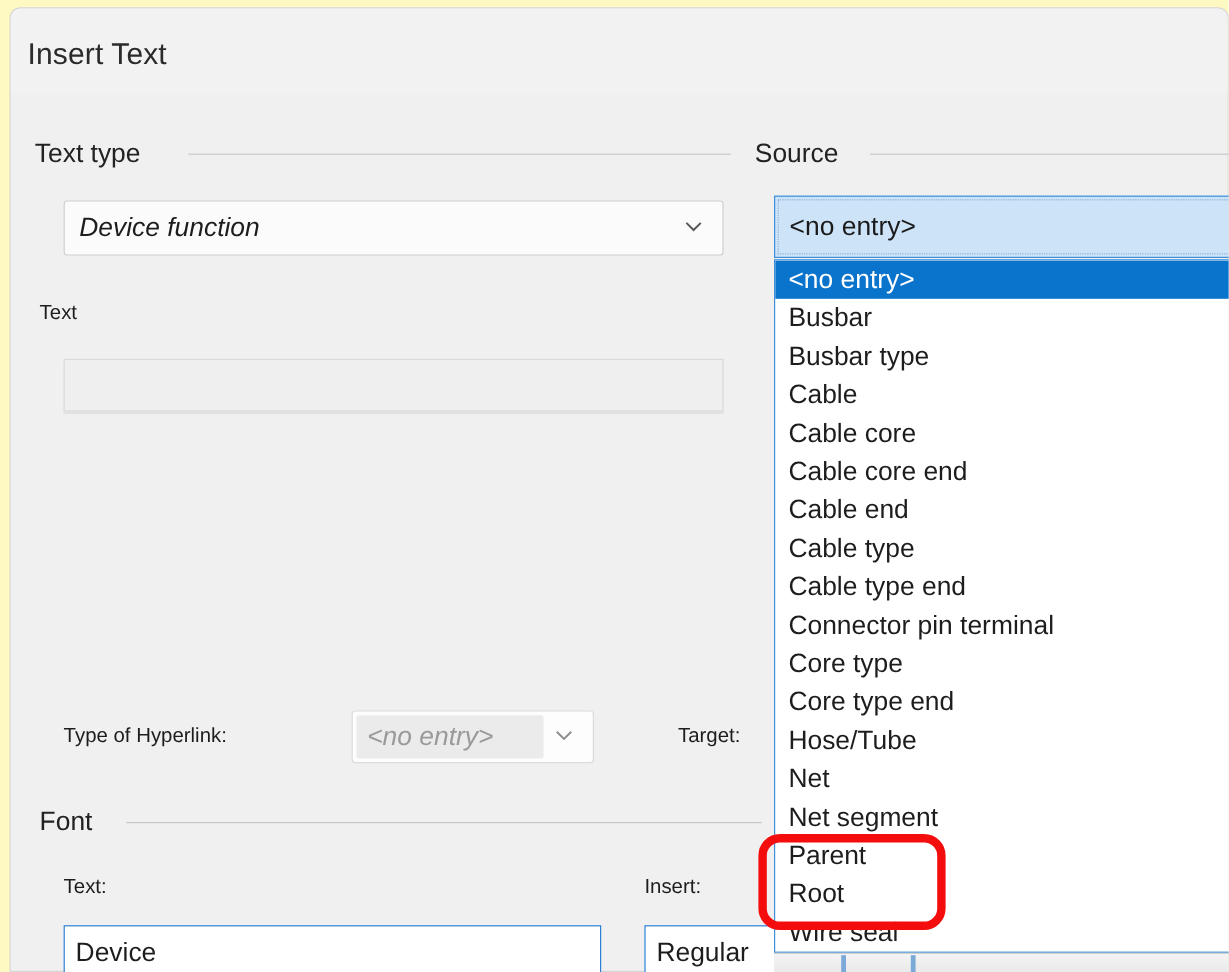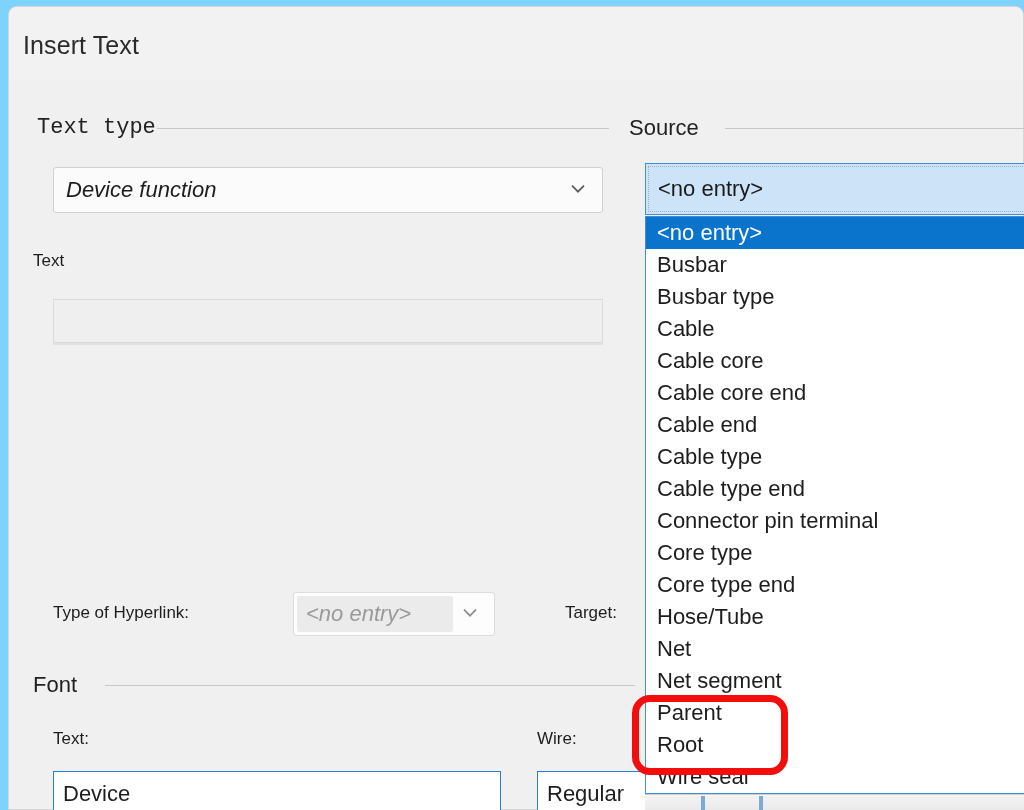--- a/index.html
+++ b/index.html
@@ -9,21 +9,21 @@
     background: #ffffff;
   }
   body {
     font-family: "Liberation Sans", sans-serif;
   }
   #root {
     position: relative;
     width: 1024px;
     height: 810px;
     overflow: hidden;
-    background: #7dd3fc;
+    background: #fef9c3;
   }
 
   
   .dialog {
     position: absolute;
     left: 8px;
     top: 6px;
     width: 1016px;
     height: 804px;
     background: #f0f0f0;
@@ -222,21 +222,21 @@
 <body>
 
 <div id="root">
 
   <div class="dialog">
 
     <div class="titlebar">
       <div class="title-text">Insert Text</div>
     </div>
 
-    <div class="group-label" style="left:28px; top:108px;font-family:Liberation Mono, monospace;">Text type</div>
+    <div class="group-label" style="left:20px; top:108px;">Text type</div>
     <div class="group-rule" style="left:148px; top:121px; width:452px;"></div>
 
     <div class="combo" style="left:44px; top:160px; width:550px; height:46px;">
       <span class="combo-value">Device function</span>
       <span class="chev">
         <svg width="16" height="16" viewBox="0 0 16 16">
           <path d="M2 5 L8 11 L14 5" fill="none" stroke="#5a5a5a" stroke-width="1.7"></path>
         </svg>
       </span>
     </div>
@@ -263,21 +263,21 @@
 
     <div class="group-label" style="left:24px; top:665px;">Font</div>
     <div class="group-rule" style="left:96px; top:678px; width:530px;"></div>
 
     <div class="label" style="left:44px; top:722px;">Text:</div>
 
     <div class="textbox" style="left:44px; top:764px; width:448px; height:46px;">
       <span class="tb-value">Device</span>
     </div>
 
-    <div class="label" style="left:528px; top:722px;">Wire:</div>
+    <div class="label" style="left:528px; top:722px;">Insert:</div>
 
     <div class="textbox" style="left:528px; top:764px; width:160px; height:46px;">
       <span class="tb-value">Regular</span>
     </div>
 
     <div class="group-label" style="left:620px; top:108px;">Source</div>
     <div class="group-rule" style="left:716px; top:121px; width:300px;"></div>
 
   </div>
 

